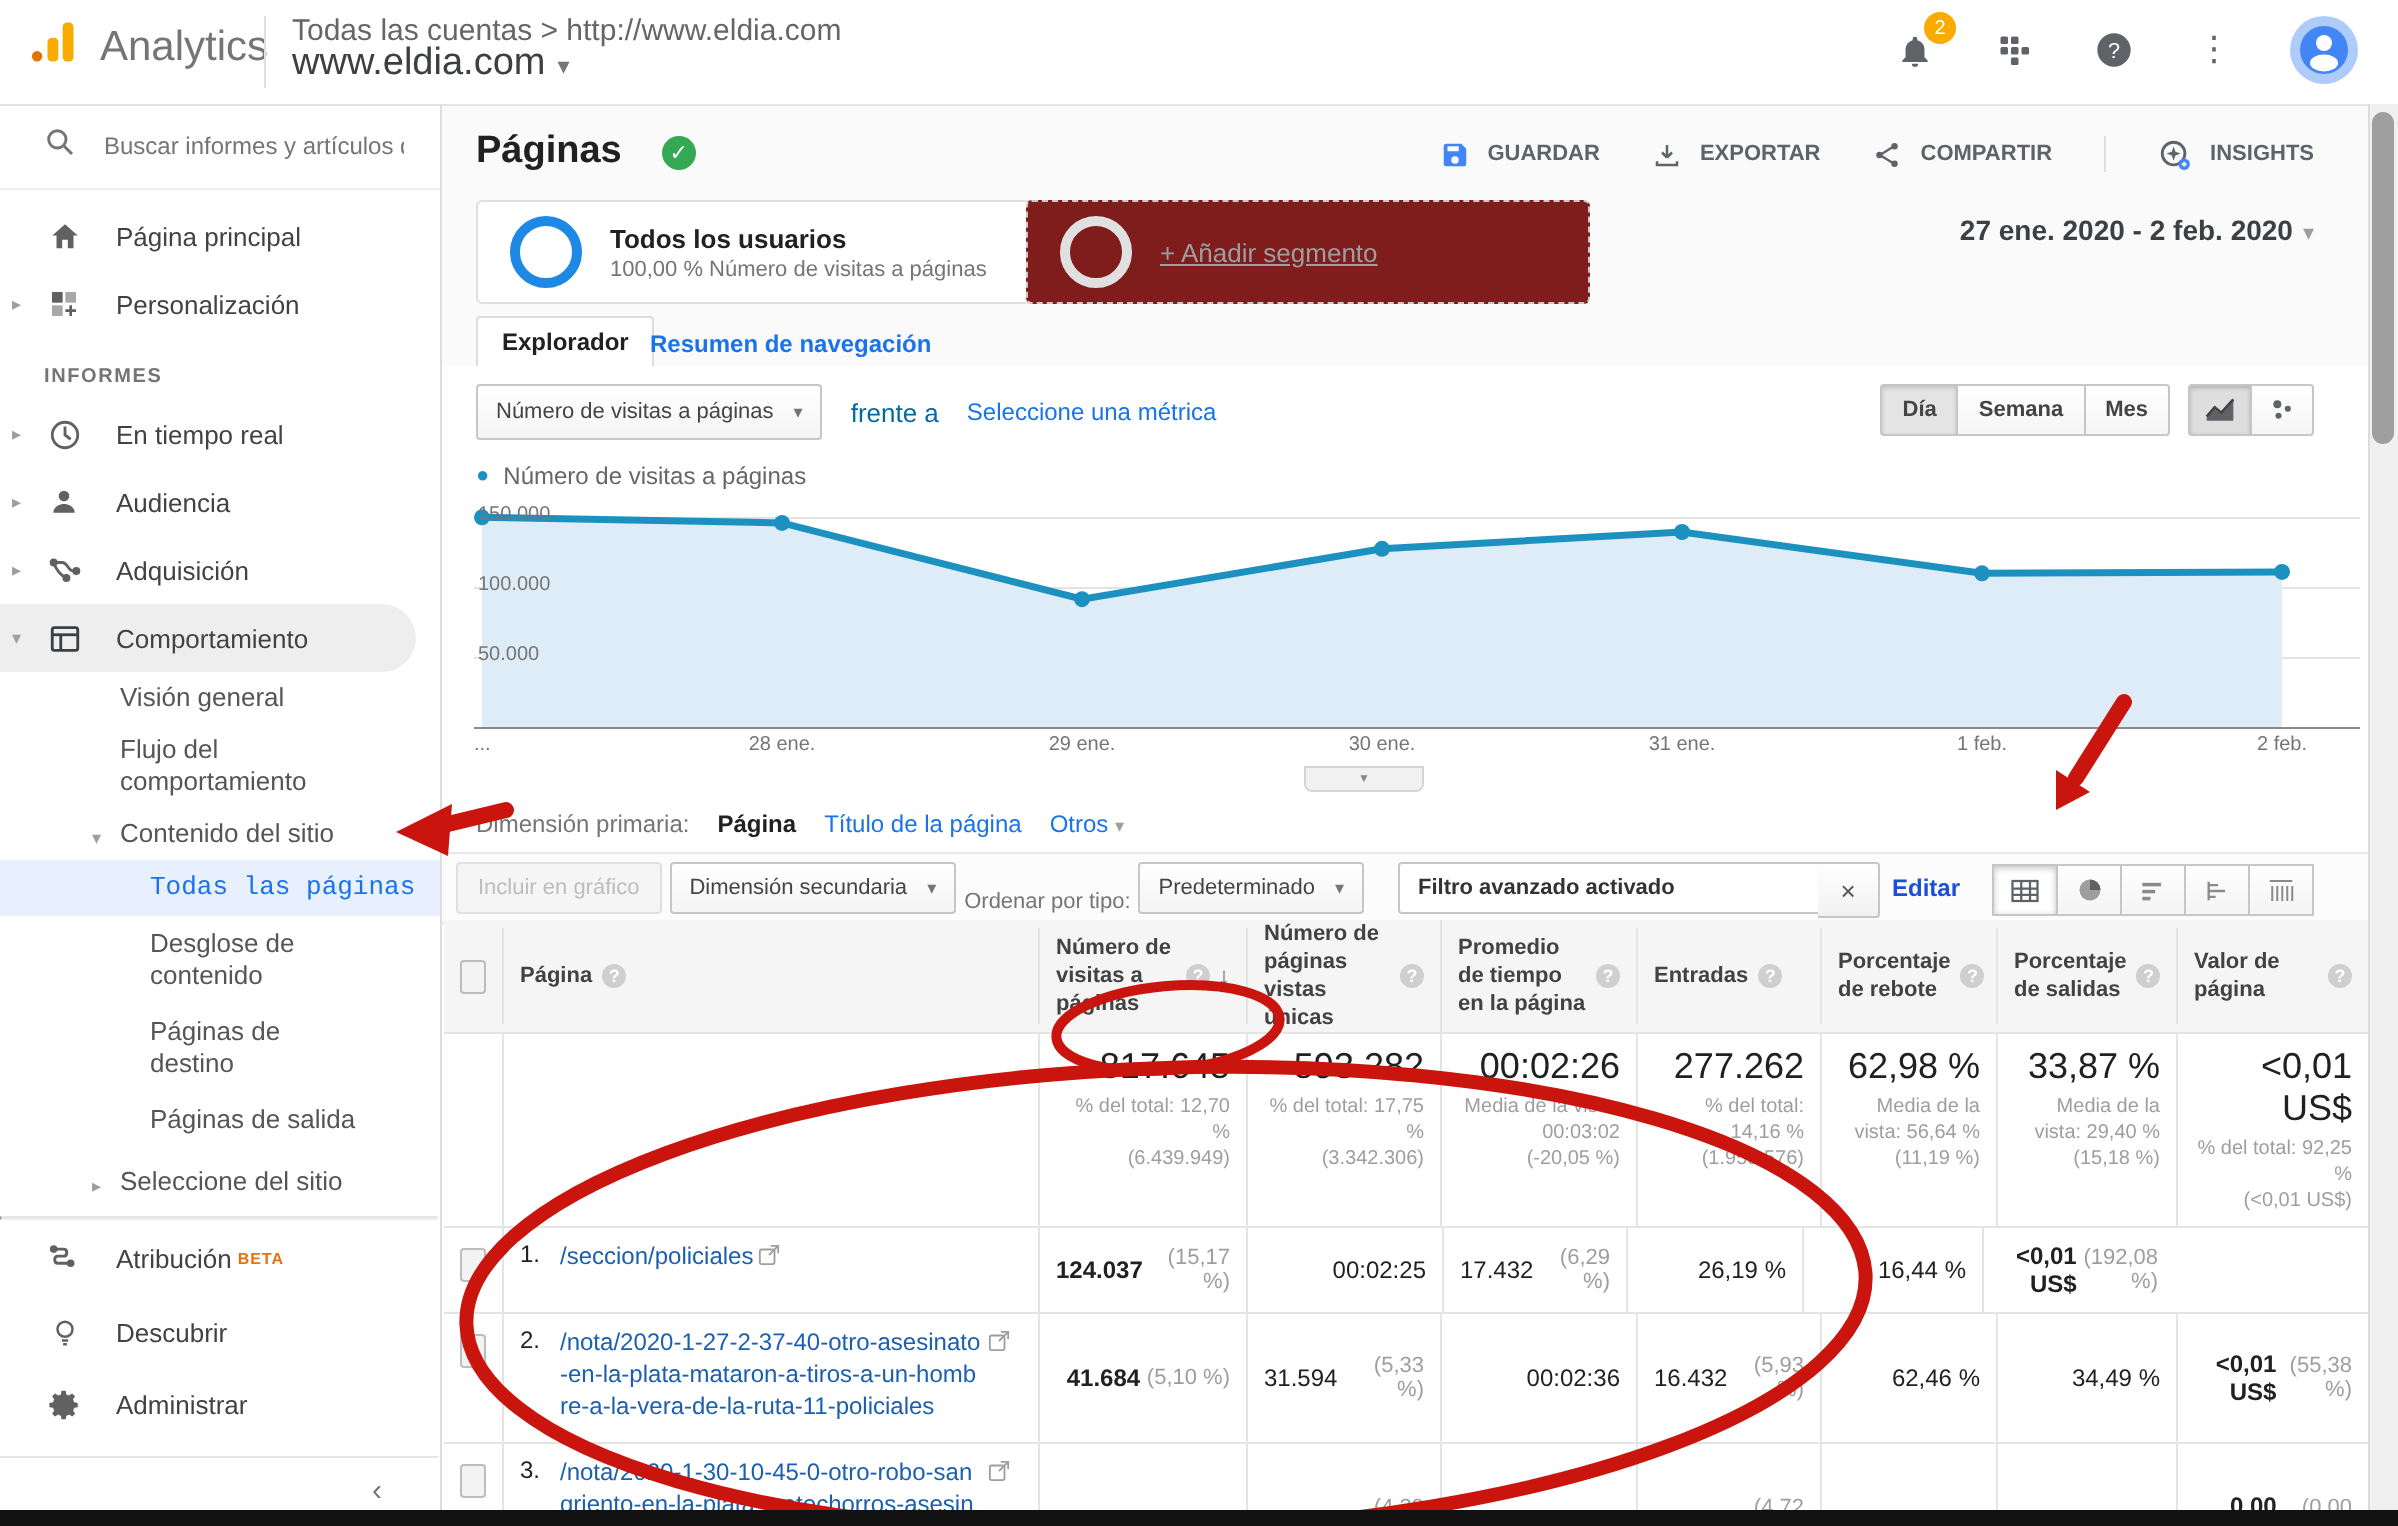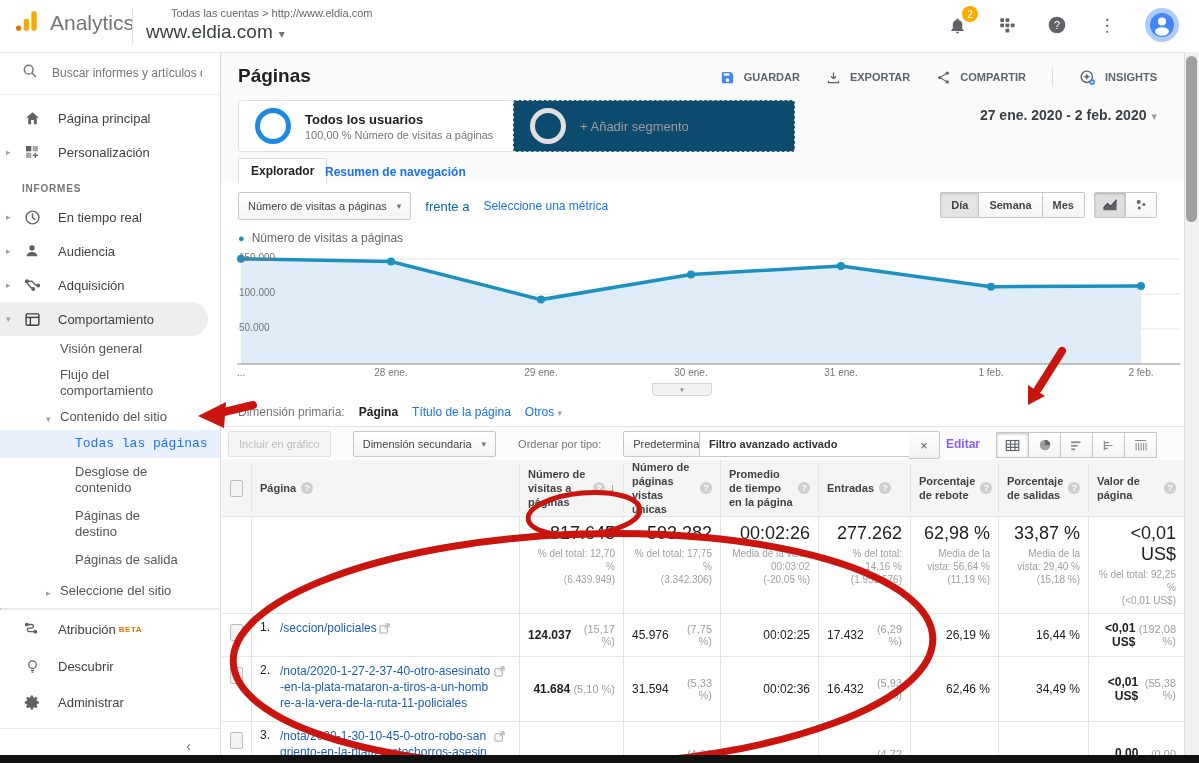--- a/index.html
+++ b/index.html
@@ -3,21 +3,21 @@
 <meta charset="utf-8">
 <style>
   html,body{margin:0;padding:0;background:#fff;width:1199px;height:763px;overflow:hidden;
     font-family:"Liberation Sans","DejaVu Sans",sans-serif;-webkit-font-smoothing:antialiased;}
   #stage{position:relative;width:1199px;height:763px;background:#f2f2f2;}
   
   #topbar{position:absolute;left:0;top:0;width:1199px;height:52px;background:#fff;border-bottom:1px solid #e4e4e4;z-index:20;}
   .brandwrap{position:absolute;left:14px;top:8px;display:flex;align-items:center;gap:10px;}
   .brand-name{font-size:21px;color:#757575;}
   .acct-divider{position:absolute;left:132px;top:8px;width:1px;height:36px;background:#e0e0e0;}
-  .crumbs{position:absolute;left:146px;top:7px;font-size:11px;color:#666;margin-left:25px;}
+  .crumbs{position:absolute;left:146px;top:7px;font-size:15px;color:#666;}
   .acct{position:absolute;left:146px;top:21px;font-size:19px;color:#3c4043;}
   .acct .caret{font-size:12px;color:#757575;margin-left:6px;}
   .tb-icons{position:absolute;right:20px;top:8px;display:flex;align-items:center;gap:26px;}
   .tb-ic{position:relative;width:24px;height:24px;display:flex;align-items:center;justify-content:center;}
   .badge{position:absolute;top:-7px;right:-9px;background:#f9ab00;color:#fff;font-size:10px;border-radius:50%;
     width:16px;height:16px;display:flex;align-items:center;justify-content:center;}
   .more-dots{font-size:17px;color:#5f6368;}
   .avatar{width:34px;height:34px;border-radius:50%;background:#aecbfa;display:flex;align-items:center;justify-content:center;}
   
   #sidebar{position:absolute;left:0;top:52px;width:220px;height:711px;background:#fff;border-right:1px solid #ddd;z-index:10;}
@@ -33,32 +33,32 @@
   .sb-sub2{font-size:13px;padding:6px 8px 6px 75px;line-height:16px;color:#555;cursor:pointer;}
   .sb-sub2.sel{background:#e8f0fe;color:#1a73e8;font-family:Liberation Mono, monospace;}
   .sb-clip{height:15px;overflow:hidden;color:#757575;}
   .sb-bottom{position:absolute;left:0;bottom:7px;width:219px;background:#fff;}
   .sb-bottom .divider{border-top:1px solid #e6e6e6;margin:0;}
   .beta{color:#e8710a;font-size:8px;font-weight:bold;vertical-align:super;margin-left:3px;letter-spacing:.5px;}
   .collapse-row{display:flex;justify-content:flex-end;padding:8px 28px 2px 0;border-top:1px solid #e6e6e6;margin-top:8px;}
   .collapse-glyph{color:#757575;font-size:15px;cursor:pointer;}
   
   #main{position:absolute;left:220px;top:52px;width:965px;height:711px;background:#fafafa;}
-  .title-row{position:absolute;left:18px;top:13px;display:flex;align-items:center;gap:20px;flex-direction:column;}
+  .title-row{position:absolute;left:18px;top:13px;display:flex;align-items:center;gap:20px;}
   .page-title{font-size:19px;font-weight:bold;color:#212121;}
   .checkshield{width:17px;height:17px;border-radius:50%;background:#34a853;color:#fff;font-size:11px;display:flex;align-items:center;justify-content:center;}
   .actions{position:absolute;right:28px;top:16px;display:flex;gap:26px;align-items:center;}
   .action-btn{display:flex;align-items:center;gap:9px;font-size:11px;font-weight:bold;color:#5f6368;cursor:pointer;}
   .actions .sep{width:1px;height:18px;background:#ddd;}
   .seg-card{position:absolute;top:48px;height:50px;background:#fff;border:1px solid #e0e0e0;border-radius:3px;display:flex;align-items:center;gap:14px;padding:0 16px;cursor:pointer;}
   .seg-ring{width:26px;height:26px;border-radius:50%;border:5px solid #1e88e5;}
   .seg-ring.gray{border-color:#e0e0e0;}
   .seg-name{font-size:13px;font-weight:bold;color:#212121;}
   .seg-desc{font-size:11px;color:#757575;margin-top:2px;}
-  .seg-add{border:1px dashed #c9c9c9;background:#0c4a6e;color:#9e9e9e;font-size:13px;}
+  .seg-add{border:1px dashed #c9c9c9;background:#7f1d1d;color:#9e9e9e;font-size:13px;text-decoration:underline;}
   .date-range{position:absolute;right:28px;top:55px;font-size:14px;color:#3c4043;font-weight:bold;cursor:pointer;}
   .date-range .caret{color:#9e9e9e;font-size:11px;margin-left:5px;}
   
   .tabbar{position:absolute;left:0px;top:106px;width:965px;height:25px;border-bottom:1px solid #ddd;}
   .tab{position:absolute;left:18px;bottom:-1px;height:24px;padding:0 12px;background:#fff;border:1px solid #ddd;border-bottom:1px solid #fff;
     font-size:12px;font-weight:bold;color:#212121;display:flex;align-items:center;border-radius:2px 2px 0 0;cursor:pointer;}
   .tab2{position:absolute;left:105px;bottom:4px;font-size:12px;font-weight:bold;color:#1a73e8;cursor:pointer;}
   .panel{position:absolute;left:0;top:131px;width:965px;height:573px;background:#fff;}
   .metric-row{position:absolute;left:18px;top:9px;display:flex;align-items:center;gap:14px;}
   .dd-btn{height:26px;border:1px solid #c6c6c6;border-radius:2px;background:linear-gradient(#fff,#f4f4f4);
@@ -88,28 +88,28 @@
   .xlab{position:absolute;top:0;width:60px;text-align:center;font-size:10px;color:#757575;}
   .ann-tab{position:absolute;left:432px;top:200px;width:58px;height:11px;background:#f1f1f1;border:1px solid #d5d5d5;border-radius:0 0 4px 4px;
     display:flex;align-items:center;justify-content:center;font-size:6px;color:#888;cursor:pointer;}
   
   .dim-row{position:absolute;left:18px;top:222px;font-size:12px;display:flex;gap:14px;align-items:center;}
   .dim-label{color:#757575;}
   .dim-sel{color:#212121;font-weight:bold;}
   .dim-link{color:#1a73e8;cursor:pointer;}
   .dim-link .caret{color:#9e9e9e;font-size:9px;}
   .tool-row{position:absolute;left:0;top:243px;width:965px;height:34px;background:#fcfcfc;border-top:1px solid #e6e6e6;border-bottom:1px solid #e6e6e6;}
-  .tool-left{position:absolute;left:8px;top:4px;display:flex;gap:22px;align-items:center;}
+  .tool-left{position:absolute;left:8px;top:4px;display:flex;gap:4px;align-items:flex-end;}
   .btn-disabled{height:24px;border:1px solid #e0e0e0;border-radius:2px;background:#f5f5f5;color:#bdbdbd;font-size:11px;display:flex;align-items:center;padding:0 10px;}
   .sort-label{font-size:11px;color:#757575;}
   .filterbox{position:absolute;right:275px;top:4px;width:200px;height:24px;border:1px solid #c6c6c6;border-radius:2px 0 0 2px;background:#fff;
     display:flex;align-items:center;font-size:11px;font-weight:bold;color:#333;padding-left:9px;}
   .filter-x{position:absolute;right:245px;top:4px;width:30px;height:26px;border:1px solid #c6c6c6;border-left:none;background:linear-gradient(#fff,#f1f1f1);
     display:flex;align-items:center;justify-content:center;color:#555;font-size:13px;cursor:pointer;border-radius:0 2px 2px 0;}
-  .editar{position:absolute;right:205px;top:10px;font-size:12px;font-weight:bold;color:#8b5cf6;cursor:pointer;}
+  .editar{position:absolute;right:205px;top:10px;font-size:12px;font-weight:bold;color:#1d4ed8;cursor:pointer;}
   .view-group{position:absolute;right:28px;top:5px;display:flex;}
   .view-btn{width:31px;height:24px;border:1px solid #c6c6c6;border-left:none;background:linear-gradient(#fff,#f4f4f4);display:flex;align-items:center;justify-content:center;cursor:pointer;}
   .view-btn:first-child{border-left:1px solid #c6c6c6;}
   .view-btn.on{background:#fff;box-shadow:inset 0 1px 3px rgba(0,0,0,.25);}
   
   #tablewrap{position:absolute;left:2px;top:277px;width:962px;}
   .tr{display:flex;border-bottom:1px solid #e4e4e4;}
   .td{border-right:1px solid #e4e4e4;box-sizing:border-box;padding:6px 8px;}
   .td:last-child{border-right:none;}
   .c-cb{width:30px;display:flex;justify-content:center;padding-top:10px;}
@@ -597,21 +597,20 @@
             </div>
           <div class="td c-page">
               <span class="rank">1.</span>
               <span class="plink" style="width:auto;max-width:190px;">/seccion/policiales</span>
               <span class="extlink"><svg width="11" height="11" viewBox="0 0 12 12">
                   <rect x="1" y="3" width="8" height="8" rx="1" fill="none" stroke="#9e9e9e"></rect>
                   <path d="M6 6l5-5M7 1h4v4" fill="none" stroke="#9e9e9e"></path>
                 </svg></span>
             </div>
           <div class="td c-v num-cell"><b>124.037</b>&nbsp;<i class="pct">(15,17 %)</i></div>
-          <div class="td c-u num-cell"><span>45.976</span>&nbsp;<i class="pct">(7,75 %)</i></div>
           <div class="td c-t num-cell">
               <span>00:02:25</span>
             </div>
           <div class="td c-e num-cell"><span>17.432</span>&nbsp;<i class="pct">(6,29 %)</i></div>
           <div class="td c-b num-cell">
               <span>26,19 %</span>
             </div>
           <div class="td c-s num-cell">
               <span>16,44 %</span>
             </div>

